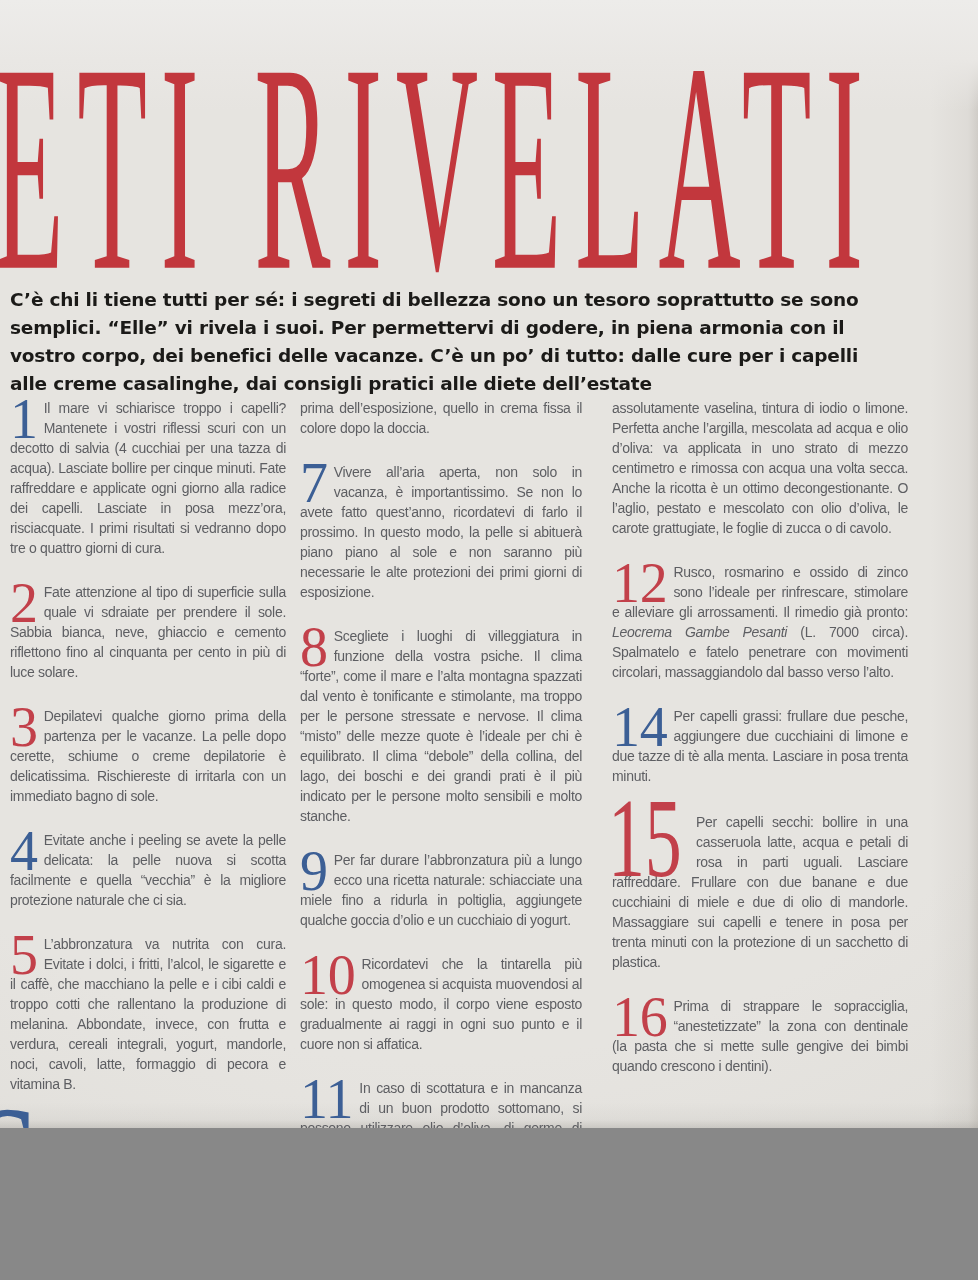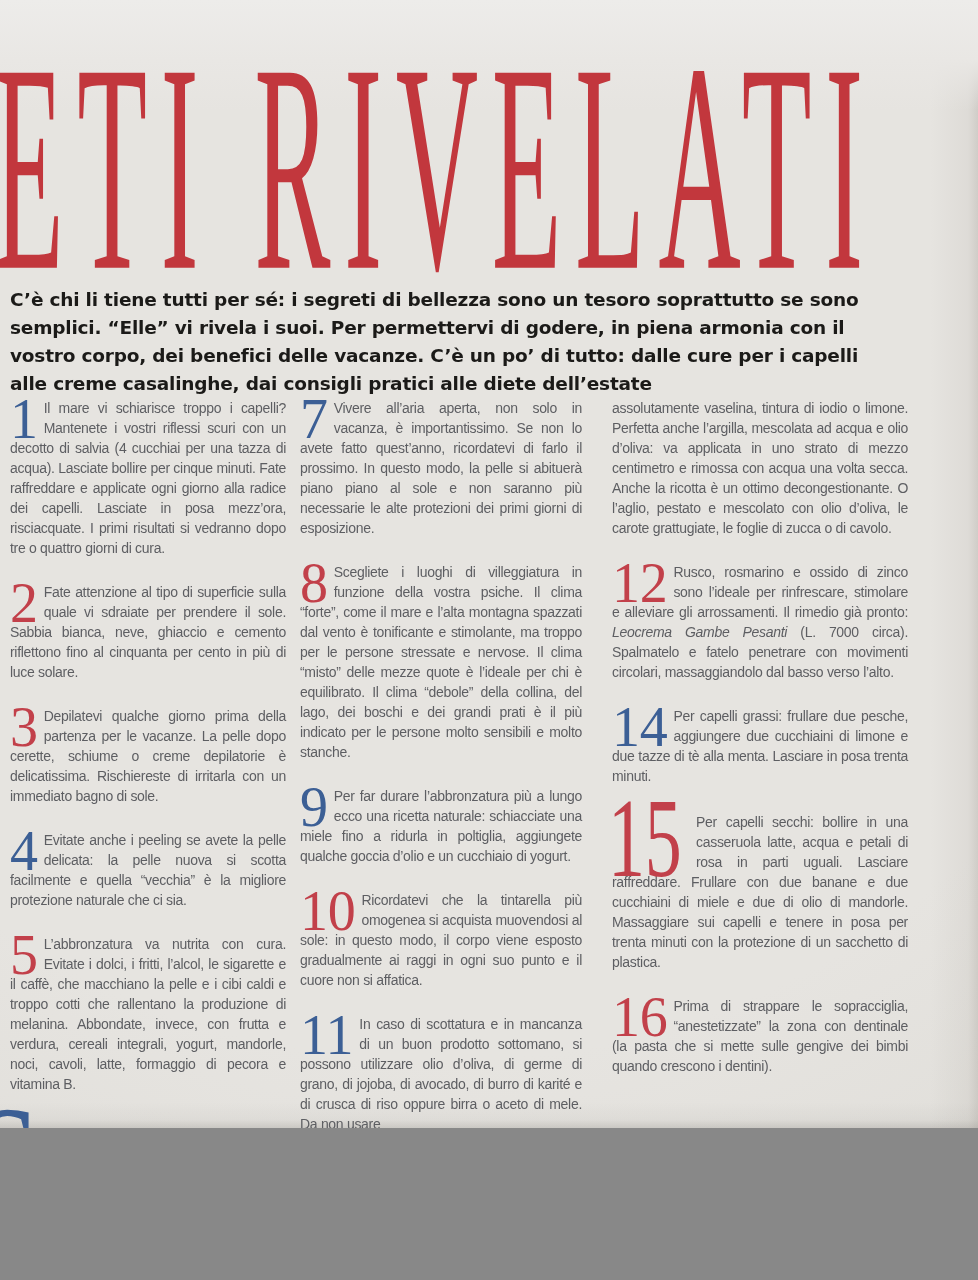--- a/index.html
+++ b/index.html
@@ -71,20 +71,21 @@
   <div class="columns">
       <div class="col col1" style="color: rgb(93, 94, 98);">
         <p class="tip"><span class="num blue">1</span><span>Il mare vi schiarisce troppo i capelli? Mantenete i vostri riflessi scuri con un decotto di salvia (4 cucchiai per una tazza di acqua). Lasciate bollire per cinque minuti. Fate raffreddare e applicate ogni giorno alla radice dei capelli. Lasciate in posa mezz’ora, risciacquate. I primi risultati si vedranno dopo tre o quattro giorni di cura.</span></p>
         <p class="tip"><span class="num red">2</span><span>Fate attenzione al tipo di superficie sulla quale vi sdraiate per prendere il sole. Sabbia bianca, neve, ghiaccio e cemento riflettono fino al cinquanta per cento in più di luce solare.</span></p>
         <p class="tip"><span class="num red">3</span><span>Depilatevi qualche giorno prima della partenza per le vacanze. La pelle dopo cerette, schiume o creme depilatorie è delicatissima. Rischiereste di irritarla con un immediato bagno di sole.</span></p>
         <p class="tip"><span class="num blue">4</span><span>Evitate anche i peeling se avete la pelle delicata: la pelle nuova si scotta facilmente e quella “vecchia” è la migliore protezione naturale che ci sia.</span></p>
         <p class="tip"><span class="num red">5</span><span>L’abbronzatura va nutrita con cura. Evitate i dolci, i fritti, l’alcol, le sigarette e il caffè, che macchiano la pelle e i cibi caldi e troppo cotti che rallentano la produzione di melanina. Abbondate, invece, con frutta e verdura, cereali integrali, yogurt, mandorle, noci, cavoli, latte, formaggio di pecora e vitamina B.</span></p>
         <p class="tip tip6"><span class="num6 blue">6</span><span class="sp6"></span><span>Diventare nere con una sola giornata di sole è possibile grazie a </span><span class="it">Half Times</span><span> di </span><span class="it">Arval</span><span>. Due i prodotti nella confezione. Quello oleoso va applicato</span></p>
       </div>
       <div class="col col2" style="color: rgb(93, 94, 98);">
+        <p class="tip"><span>prima dell’esposizione, quello in crema fissa il colore dopo la doccia.</span></p>
         <p class="tip"><span class="num blue">7</span><span>Vivere all’aria aperta, non solo in vacanza, è importantissimo. Se non lo avete fatto quest’anno, ricordatevi di farlo il prossimo. In questo modo, la pelle si abituerà piano piano al sole e non saranno più necessarie le alte protezioni dei primi giorni di esposizione.</span></p>
         <p class="tip"><span class="num red">8</span><span>Scegliete i luoghi di villeggiatura in funzione della vostra psiche. Il clima “forte”, come il mare e l’alta montagna spazzati dal vento è tonificante e stimolante, ma troppo per le persone stressate e nervose. Il clima “misto” delle mezze quote è l’ideale per chi è equilibrato. Il clima “debole” della collina, del lago, dei boschi e dei grandi prati è il più indicato per le persone molto sensibili e molto stanche.</span></p>
         <p class="tip"><span class="num blue">9</span><span>Per far durare l’abbronzatura più a lungo ecco una ricetta naturale: schiacciate una miele fino a ridurla in poltiglia, aggiungete qualche goccia d’olio e un cucchiaio di yogurt.</span></p>
         <p class="tip"><span class="num red">10</span><span>Ricordatevi che la tintarella più omogenea si acquista muovendosi al sole: in questo modo, il corpo viene esposto gradualmente ai raggi in ogni suo punto e il cuore non si affatica.</span></p>
         <p class="tip"><span class="num blue">11</span><span>In caso di scottatura e in mancanza di un buon prodotto sottomano, si possono utilizzare olio d’oliva, di germe di grano, di jojoba, di avocado, di burro di karité e di crusca di riso oppure birra o aceto di mele. Da non usare</span></p>
       </div>
       <div class="col col3" style="color: rgb(93, 94, 98);">
         <p class="tip"><span>assolutamente vaselina, tintura di iodio o limone. Perfetta anche l’argilla, mescolata ad acqua e olio d’oliva: va applicata in uno strato di mezzo centimetro e rimossa con acqua una volta secca. Anche la ricotta è un ottimo decongestionante. O l’aglio, pestato e mescolato con olio d’oliva, le carote grattugiate, le foglie di zucca o di cavolo.</span></p>
         <p class="tip"><span class="num red">12</span><span>Rusco, rosmarino e ossido di zinco sono l’ideale per rinfrescare, stimolare e alleviare gli arrossamenti. Il rimedio già pronto: </span><span class="it">Leocrema Gambe Pesanti</span><span> (L. 7000 circa). Spalmatelo e fatelo penetrare con movimenti circolari, massaggiandolo dal basso verso l’alto.</span></p>
         <p class="tip"><span class="num blue">14</span><span>Per capelli grassi: frullare due pesche, aggiungere due cucchiaini di limone e due tazze di tè alla menta. Lasciare in posa trenta minuti.</span></p>

